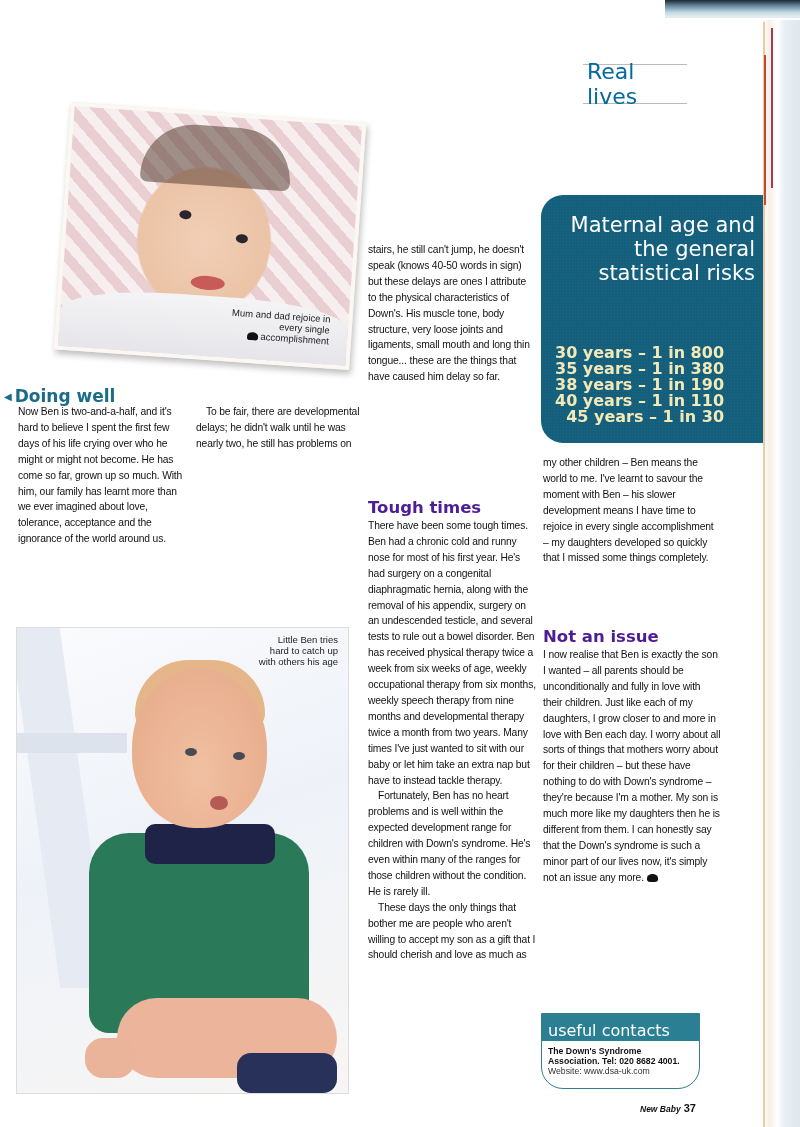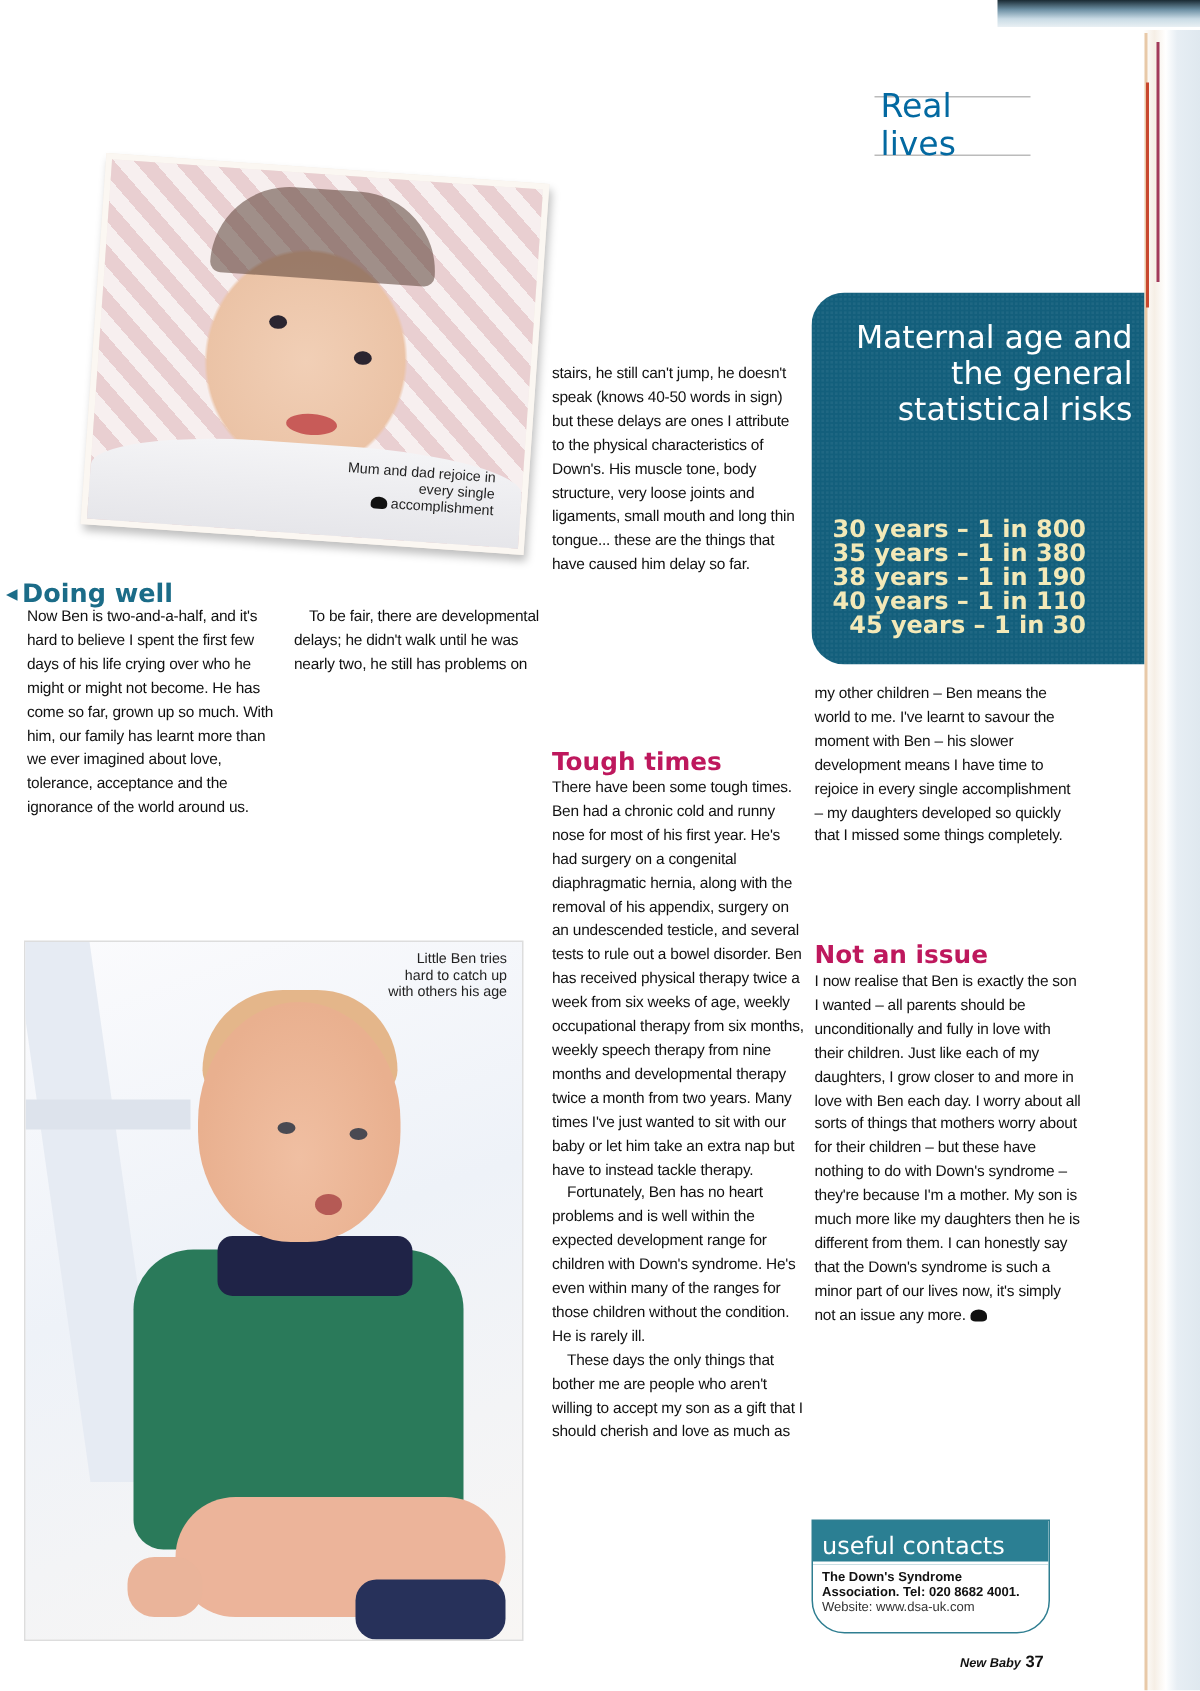--- a/index.html
+++ b/index.html
@@ -73,21 +73,21 @@
   
   .col { font-size:10.3px; line-height:15.9px; color:#111; letter-spacing:-0.15px; }
   .col p { margin:0; }
   .col p.indent { text-indent:10px; }
   .col1 { left:18px; top:404px; width:170px; }
   .col2 { left:196px; top:404px; width:170px; }
   .col3 { left:368px; top:194px; width:168px;margin-top:48px; }
   .col4 { left:543px; top:455px; width:172px; }
 
   .h-teal { font-family:"DejaVu Sans", sans-serif; font-size:17px; color:#1b6c88; font-weight:bold; line-height:20px; }
-  .h-dark { font-family:"DejaVu Sans", sans-serif; font-size:16.5px; color:#be185d; font-weight:bold; line-height:20px; }
+  .h-dark { font-family:"DejaVu Sans", sans-serif; font-size:16.5px; color:#4c1d95; font-weight:bold; line-height:20px; }
   .h-doing { left:4px; top:386px; }
   .h-doing .arrow { font-size:10px; color:#1b6c88; margin-right:3px; vertical-align:2px; }
 
   .h-tough { left:368px; top:498px; }
   .h-notissue { left:543px; top:627px; }
 
   
   .stat-box {
     left:541px; top:195px; width:222px; height:248px;
     background:#135f7c;

